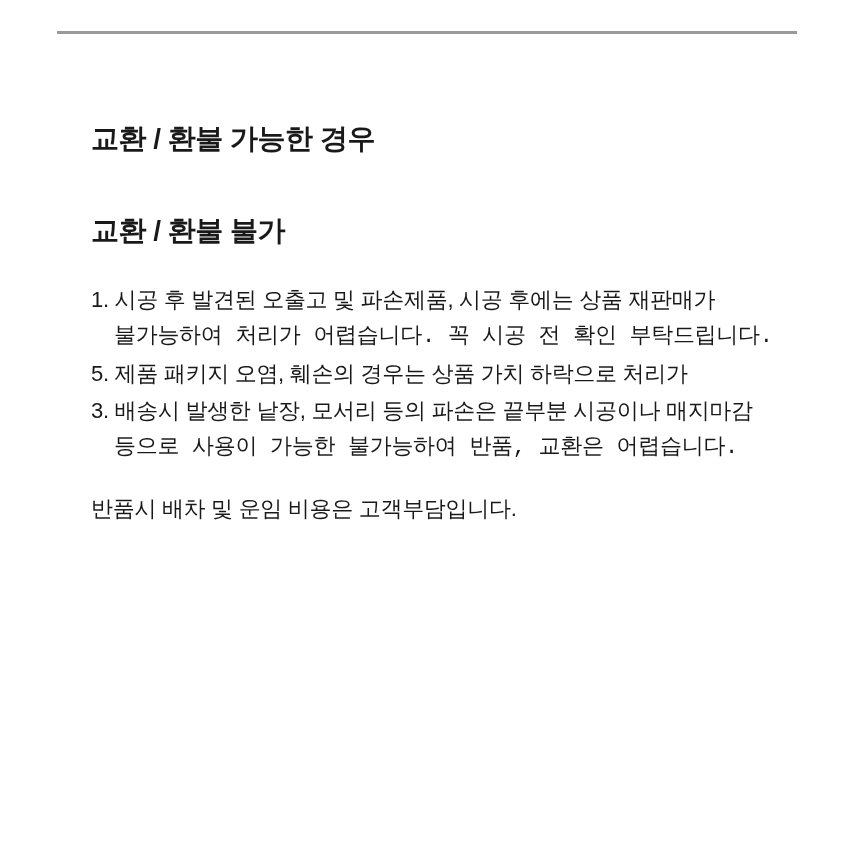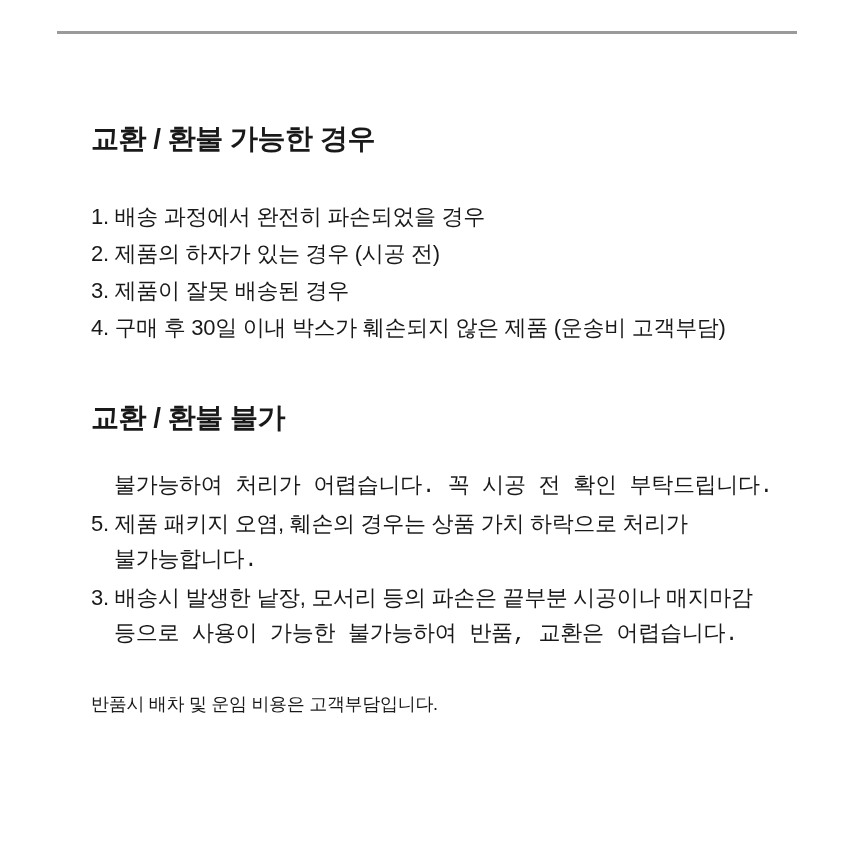--- a/index.html
+++ b/index.html
@@ -39,62 +39,48 @@
   .list-denied  { margin-top: 30px; }
   .item-line {
     white-space: nowrap;
     height: 37px;
   }
   .item-line.cont {
     padding-left: 23px;
     font-family: Liberation Mono, monospace;
   }
   .footer-note {
-    margin-top: 33px;
-    font-size: 18px;
+    margin-top: 24px;
+    font-size: 22px;
     line-height: 37px;
     letter-spacing: -0.3px;
     white-space: nowrap;
   }
 </style>
 </head>
 <body>
 
 <div>
 
   <div class="divider"></div>
 
   <div class="content">
 
     <h1 class="section-title title-allowed">교환 / 환불 가능한 경우</h1>
 
-    <div class="policy-list list-allowed">
-      <div class="list-item">
-        <div class="item-line">1. 배송 과정에서 완전히 파손되었을 경우</div>
-      </div>
-      <div class="list-item">
-        <div class="item-line">2. 제품의 하자가 있는 경우 (시공 전)</div>
-      </div>
-      <div class="list-item">
-        <div class="item-line">3. 제품이 잘못 배송된 경우</div>
-      </div>
-      <div class="list-item">
-        <div class="item-line">4. 구매 후 30일 이내 박스가 훼손되지 않은 제품 (운송비 고객부담)</div>
-      </div>
-    </div>
 
     <h1 class="section-title title-denied">교환 / 환불 불가</h1>
 
     <div class="policy-list list-denied">
       <div class="list-item">
+        <div class="item-line">1. 시공 후 발견된 오출고 및 파손제품, 시공 후에는 상품 재판매가</div>
         <div class="item-line cont">불가능하여 처리가 어렵습니다. 꼭 시공 전 확인 부탁드립니다.</div>
       </div>
       <div class="list-item">
         <div class="item-line">5. 제품 패키지 오염, 훼손의 경우는 상품 가치 하락으로 처리가</div>
-        <div class="item-line cont">불가능합니다.</div>
       </div>
       <div class="list-item">
         <div class="item-line">3. 배송시 발생한 낱장, 모서리 등의 파손은 끝부분 시공이나 매지마감</div>
         <div class="item-line cont">등으로 사용이 가능한 불가능하여 반품, 교환은 어렵습니다.</div>
       </div>
     </div>
 
     <p class="footer-note">반품시 배차 및 운임 비용은 고객부담입니다.</p>
 
   </div>

